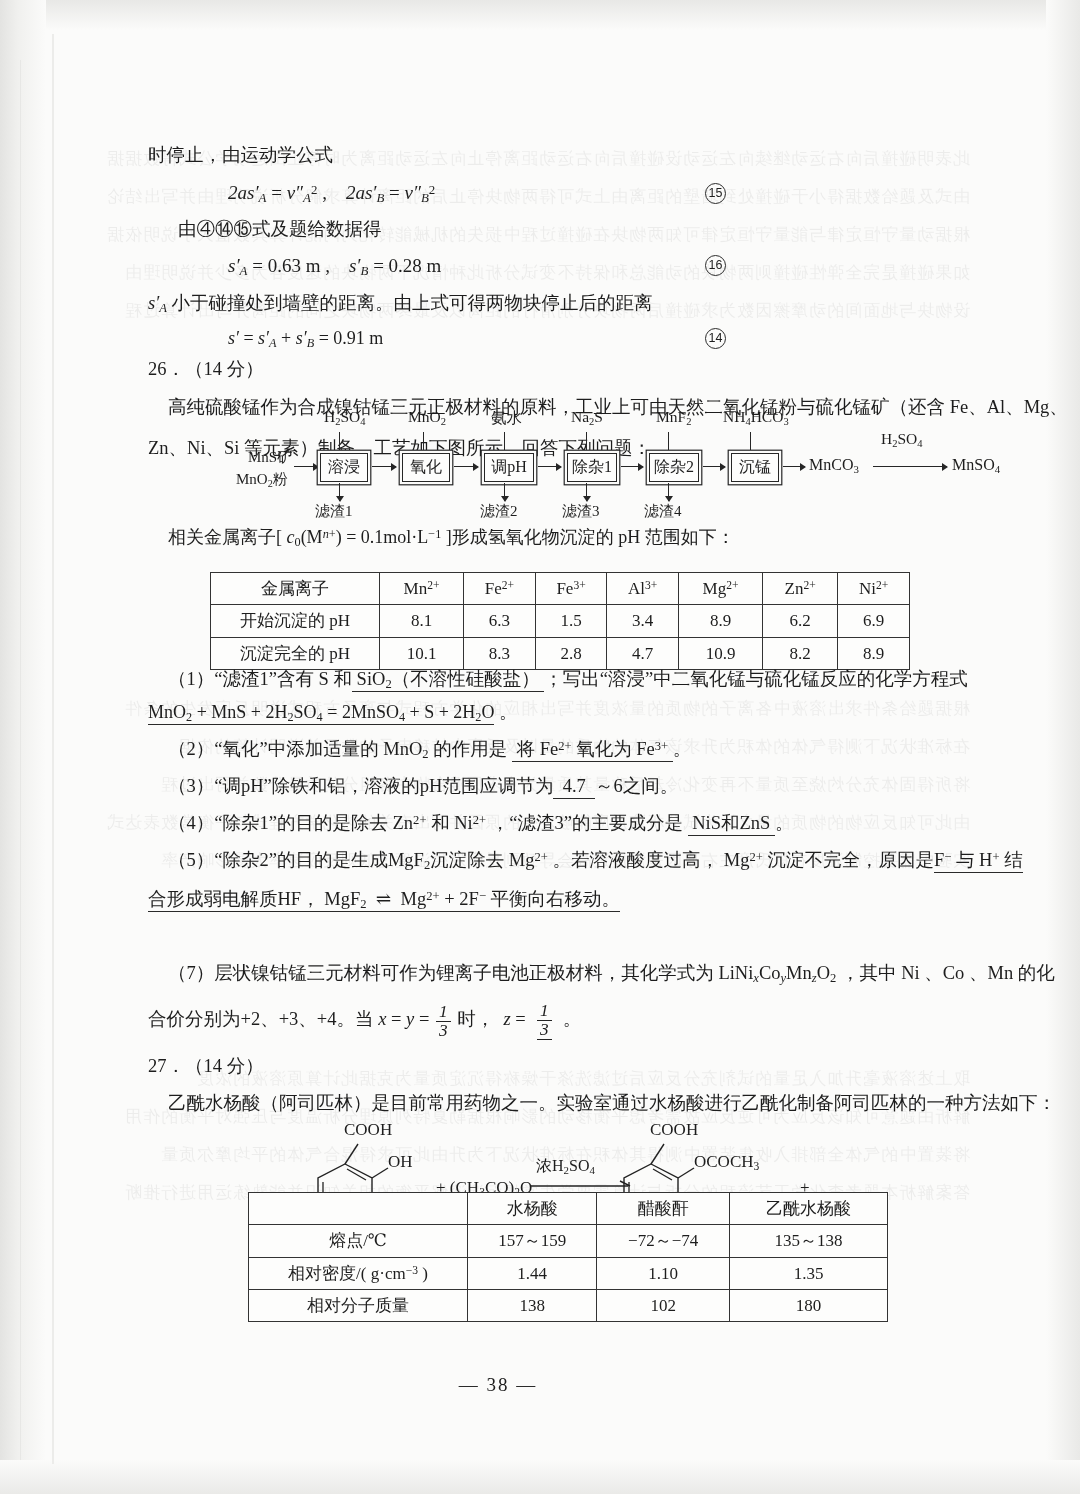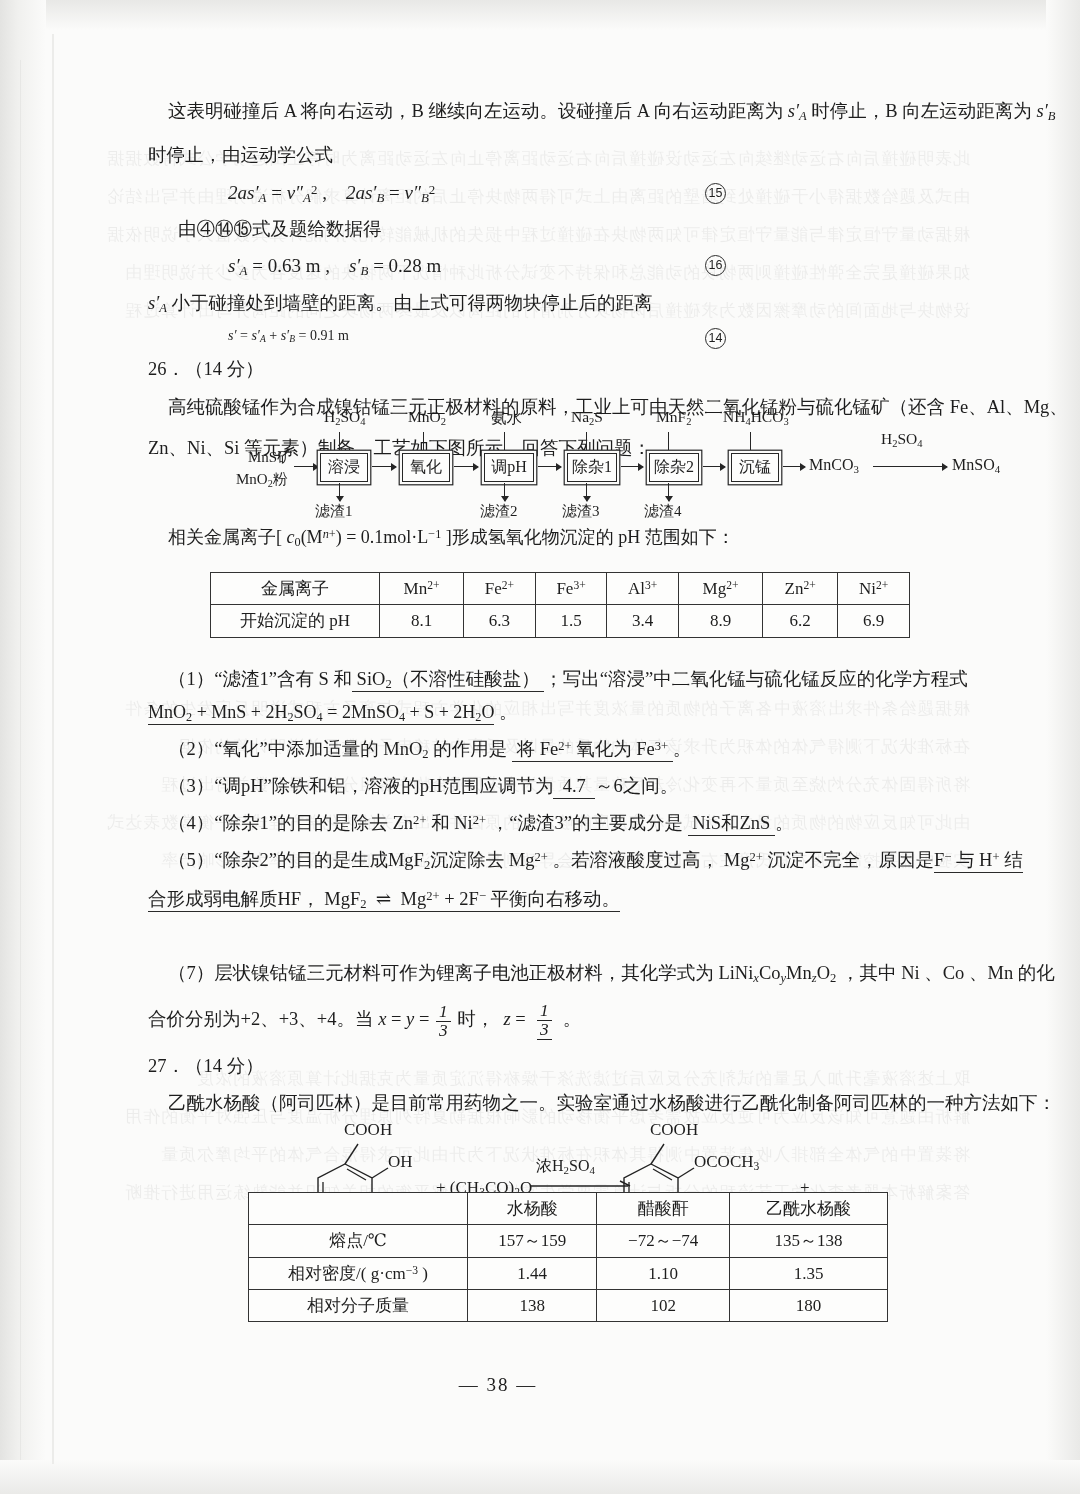--- a/index.html
+++ b/index.html
@@ -216,26 +216,20 @@
   </div>
   <div class="bleed" style="left:150px; top:1060px; width:820px;">
     取上述溶液毫升加入足量的试剂充分反应后过滤洗涤干燥称得沉淀质量为克据此计算原溶液的浓度<br>
     解析由题意可知该反应为可逆反应故需考虑平衡移动的影响根据勒夏特列原理分析温度与压强对平衡的作用<br>
     将装置中的气体全部排入收集装置中测得其体积在标准状况下为升由此可求得混合气体的平均摩尔质量<br>
     答案解析本题考查化学工艺流程的分析与计算需要学生掌握沉淀溶解平衡的相关知识并能熟练运用进行推断
   </div>
 
   <div class="content">
 
-    <div class="txt cn" style="left:168px; top:100px;">
-      <span>这表明碰撞后 A 将向右运动，B 继续向左运动。设碰撞后 A 向右运动距离为</span>
-      <span class="ital"> s′<sub>A</sub> </span>
-      <span>时停止，B 向左运动距离为</span>
-      <span class="ital"> s′<sub>B</sub></span>
-    </div>
 
     <div class="txt cn" style="left:148px; top:144px;">
       <span>时停止，由运动学公式</span>
     </div>
 
     <div class="txt" style="left:228px; top:182px; font-size:19px;">
       <span class="ital">2as′<sub>A</sub></span> = <span class="ital">v″<sub>A</sub></span><sup>2</sup>&nbsp;,&nbsp;&nbsp;&nbsp;
       <span class="ital">2as′<sub>B</sub></span> = <span class="ital">v″<sub>B</sub></span><sup>2</sup>
     </div>
     <div class="txt" style="left:705px; top:180px;">
@@ -252,21 +246,21 @@
     </div>
     <div class="txt" style="left:705px; top:252px;">
       <span class="circled">16</span>
     </div>
 
     <div class="txt cn" style="left:148px; top:292px;">
       <span class="ital">s′<sub>A</sub></span>
       <span>小于碰撞处到墙壁的距离。由上式可得两物块停止后的距离</span>
     </div>
 
-    <div class="txt" style="left:228px; top:328px; font-size:14px;">
+    <div class="txt" style="left:228px; top:328px; font-size:18px;">
       <span class="ital">s′</span> = <span class="ital">s′<sub>A</sub></span> + <span class="ital">s′<sub>B</sub></span> = 0.91 m
     </div>
     <div class="txt" style="left:705px; top:325px;">
       <span class="circled">14</span>
     </div>
 
     <div class="txt cn" style="left:148px; top:358px;">
       <span>26．</span><span>（14 分）</span>
     </div>
 
@@ -346,20 +340,30 @@
       <tr>
         <td>开始沉淀的 pH</td>
         <td>8.1</td>
         <td>6.3</td>
         <td>1.5</td>
         <td>3.4</td>
         <td>8.9</td>
         <td>6.2</td>
         <td>6.9</td>
       </tr>
+      <tr>
+        <td>沉淀完全的 pH</td>
+        <td>10.1</td>
+        <td>8.3</td>
+        <td>2.8</td>
+        <td>4.7</td>
+        <td>10.9</td>
+        <td>8.2</td>
+        <td>8.9</td>
+      </tr>
     </tbody>
       </table>
 
     <div class="txt cn" style="left:168px; top:668px;">
       （1）“滤渣1”含有 S 和<span class="ul">&nbsp;SiO<sub>2</sub>（不溶性硅酸盐）&nbsp;</span>；写出“溶浸”中二氧化锰与硫化锰反应的化学方程式
     </div>
     <div class="txt" style="left:148px; top:702px; font-size:18px;">
       <span class="ul">MnO<sub>2</sub> + MnS + 2H<sub>2</sub>SO<sub>4</sub> = 2MnSO<sub>4</sub> + S + 2H<sub>2</sub>O</span>&nbsp;。
     </div>
 

